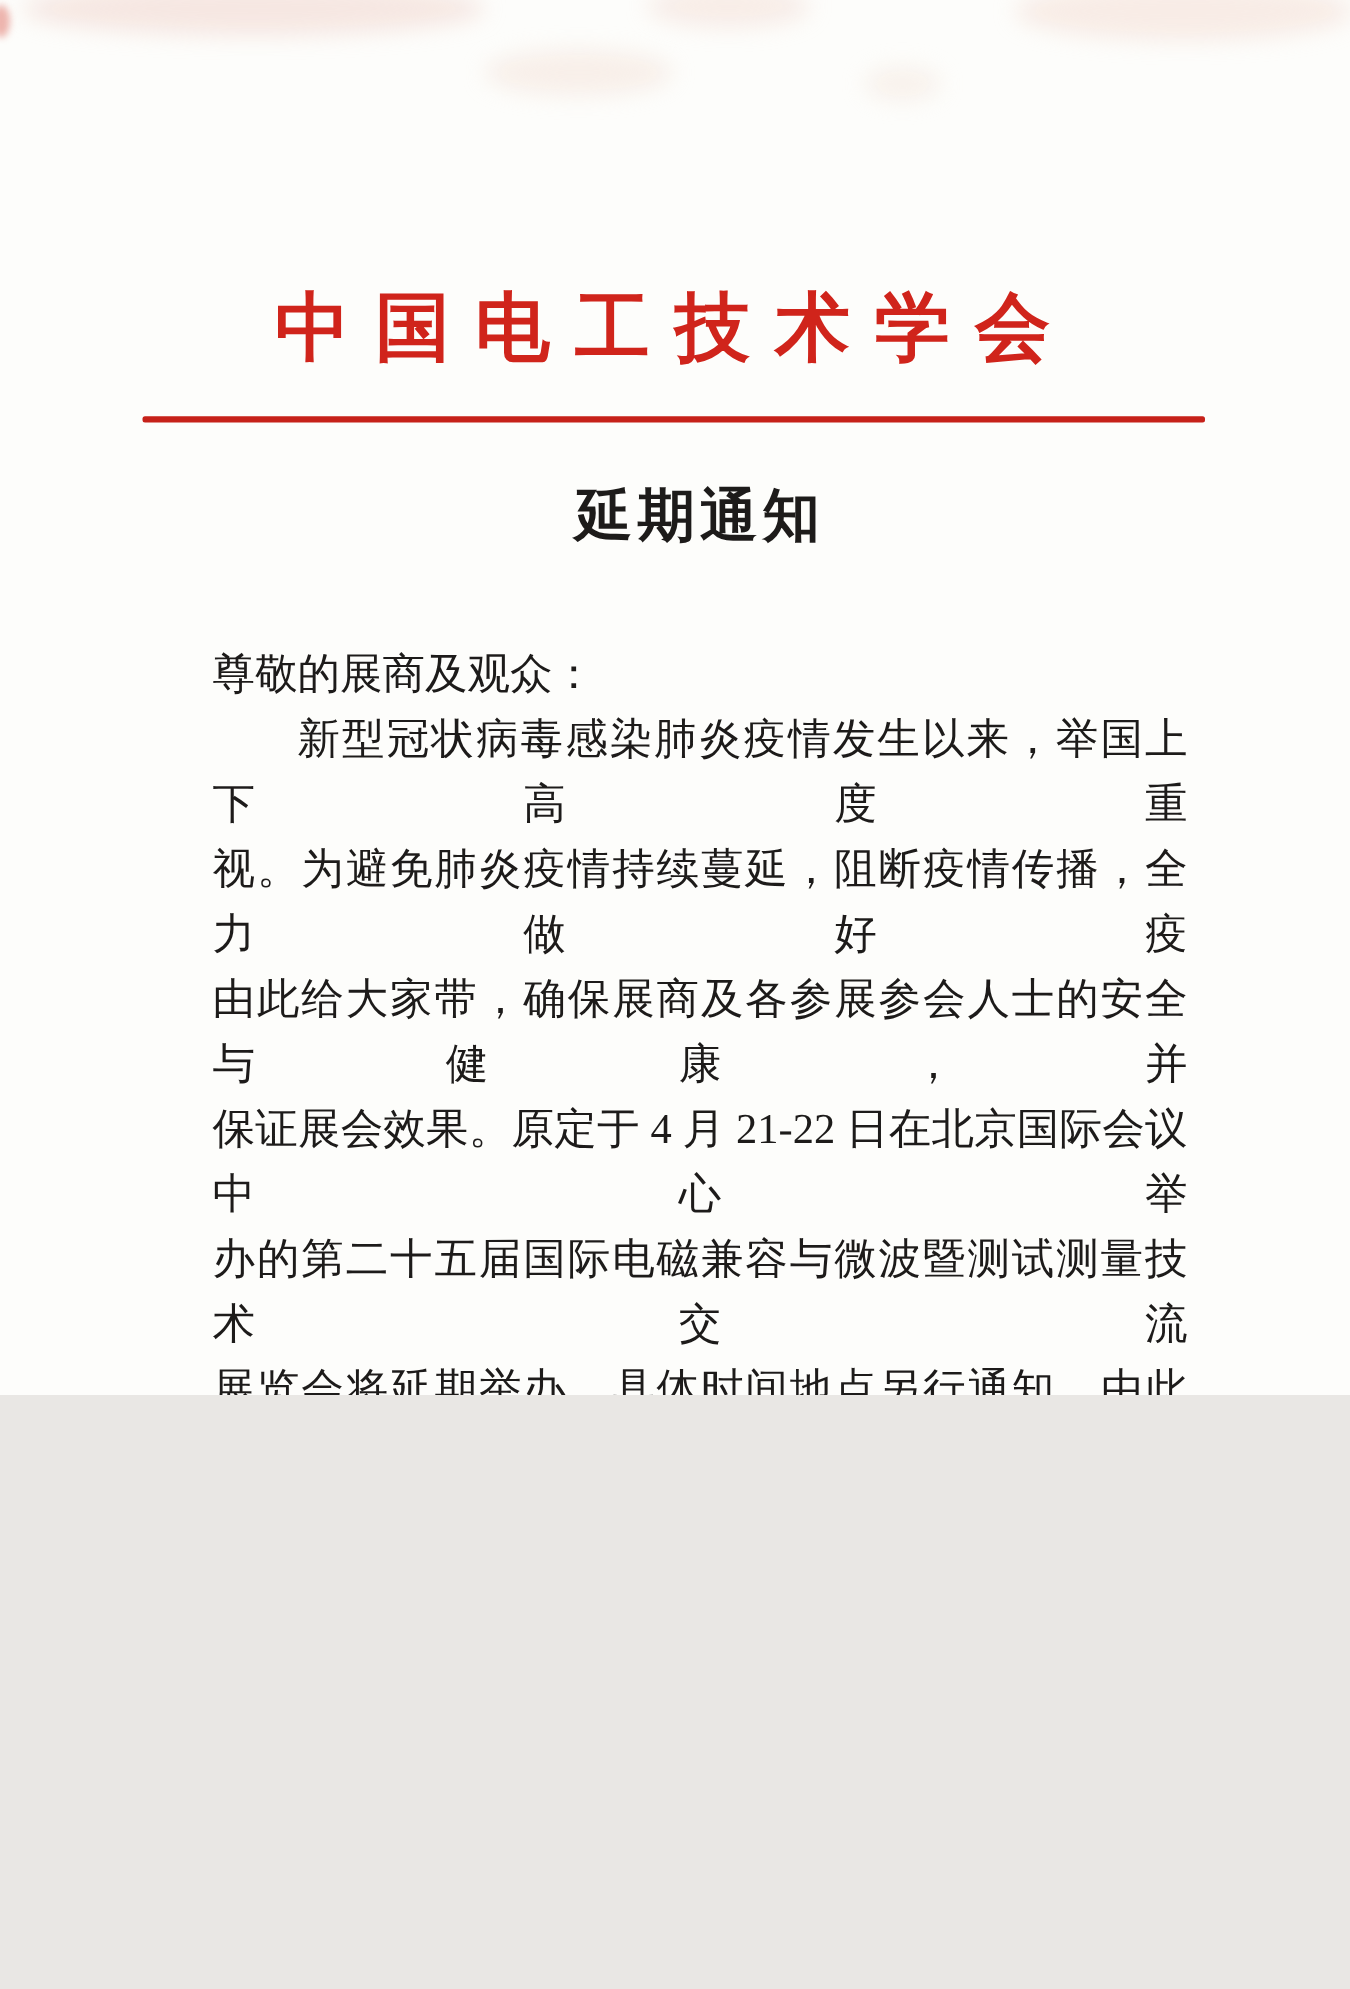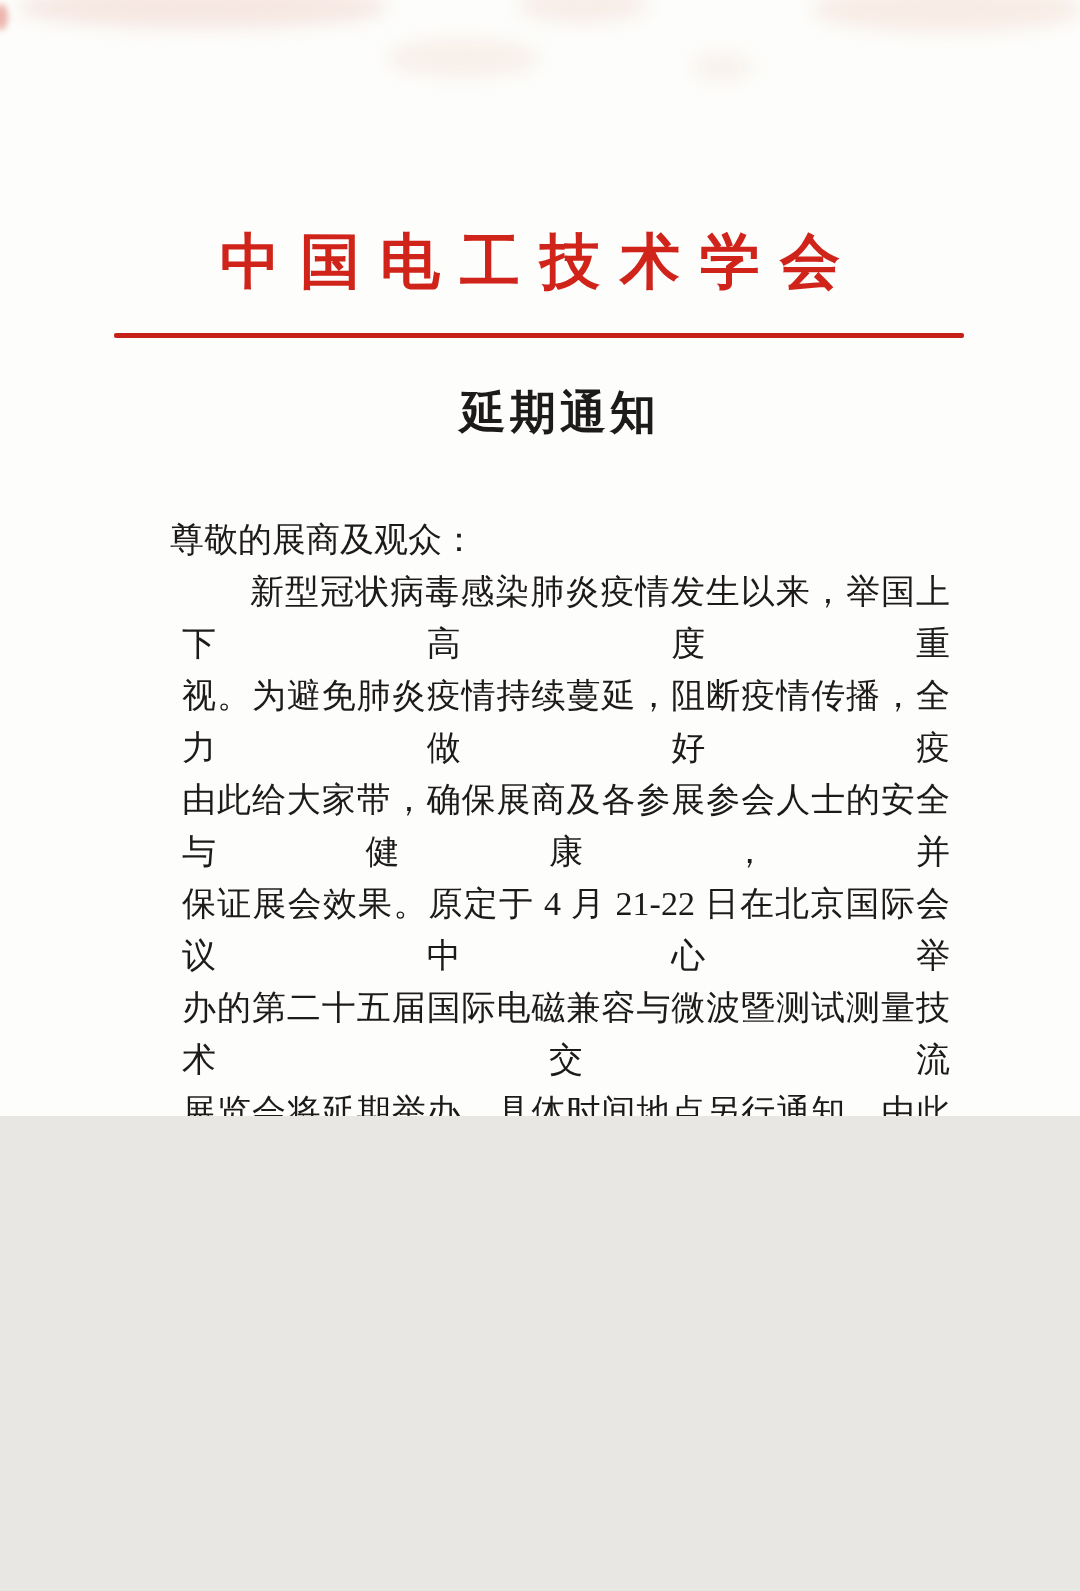--- a/index.html
+++ b/index.html
@@ -31,21 +31,21 @@
   .doc-title{
     position:absolute;left:170px;top:382px;width:780px;
     text-align:center;font-size:46px;font-weight:bold;letter-spacing:4px;
   }
 
   .body-text{
     position:absolute;left:170px;top:514px;width:780px;
     font-size:34px;line-height:52px;
   }
   .bl{min-height:52px;}
-  .jl{text-align:justify;text-align-last:justify;text-justify:inter-character;margin-left:12px;}
+  .jl{text-align:justify;text-align-last:justify;text-justify:inter-character;}
   .ind{text-indent:68px;}
 
   .contacts{
     position:absolute;left:170px;top:1186px;width:780px;
     font-size:34px;line-height:52px;
   }
   .crow{display:flex;padding-left:70px;align-items:flex-end;}
   .cname{width:137px;}
   .cphone{width:204px;font-family:"Liberation Mono","DejaVu Sans Mono",monospace;font-size:26px;letter-spacing:1px;}
   .cemail{font-family:"Liberation Mono","DejaVu Sans Mono",monospace;font-size:24px;letter-spacing:1px;}

